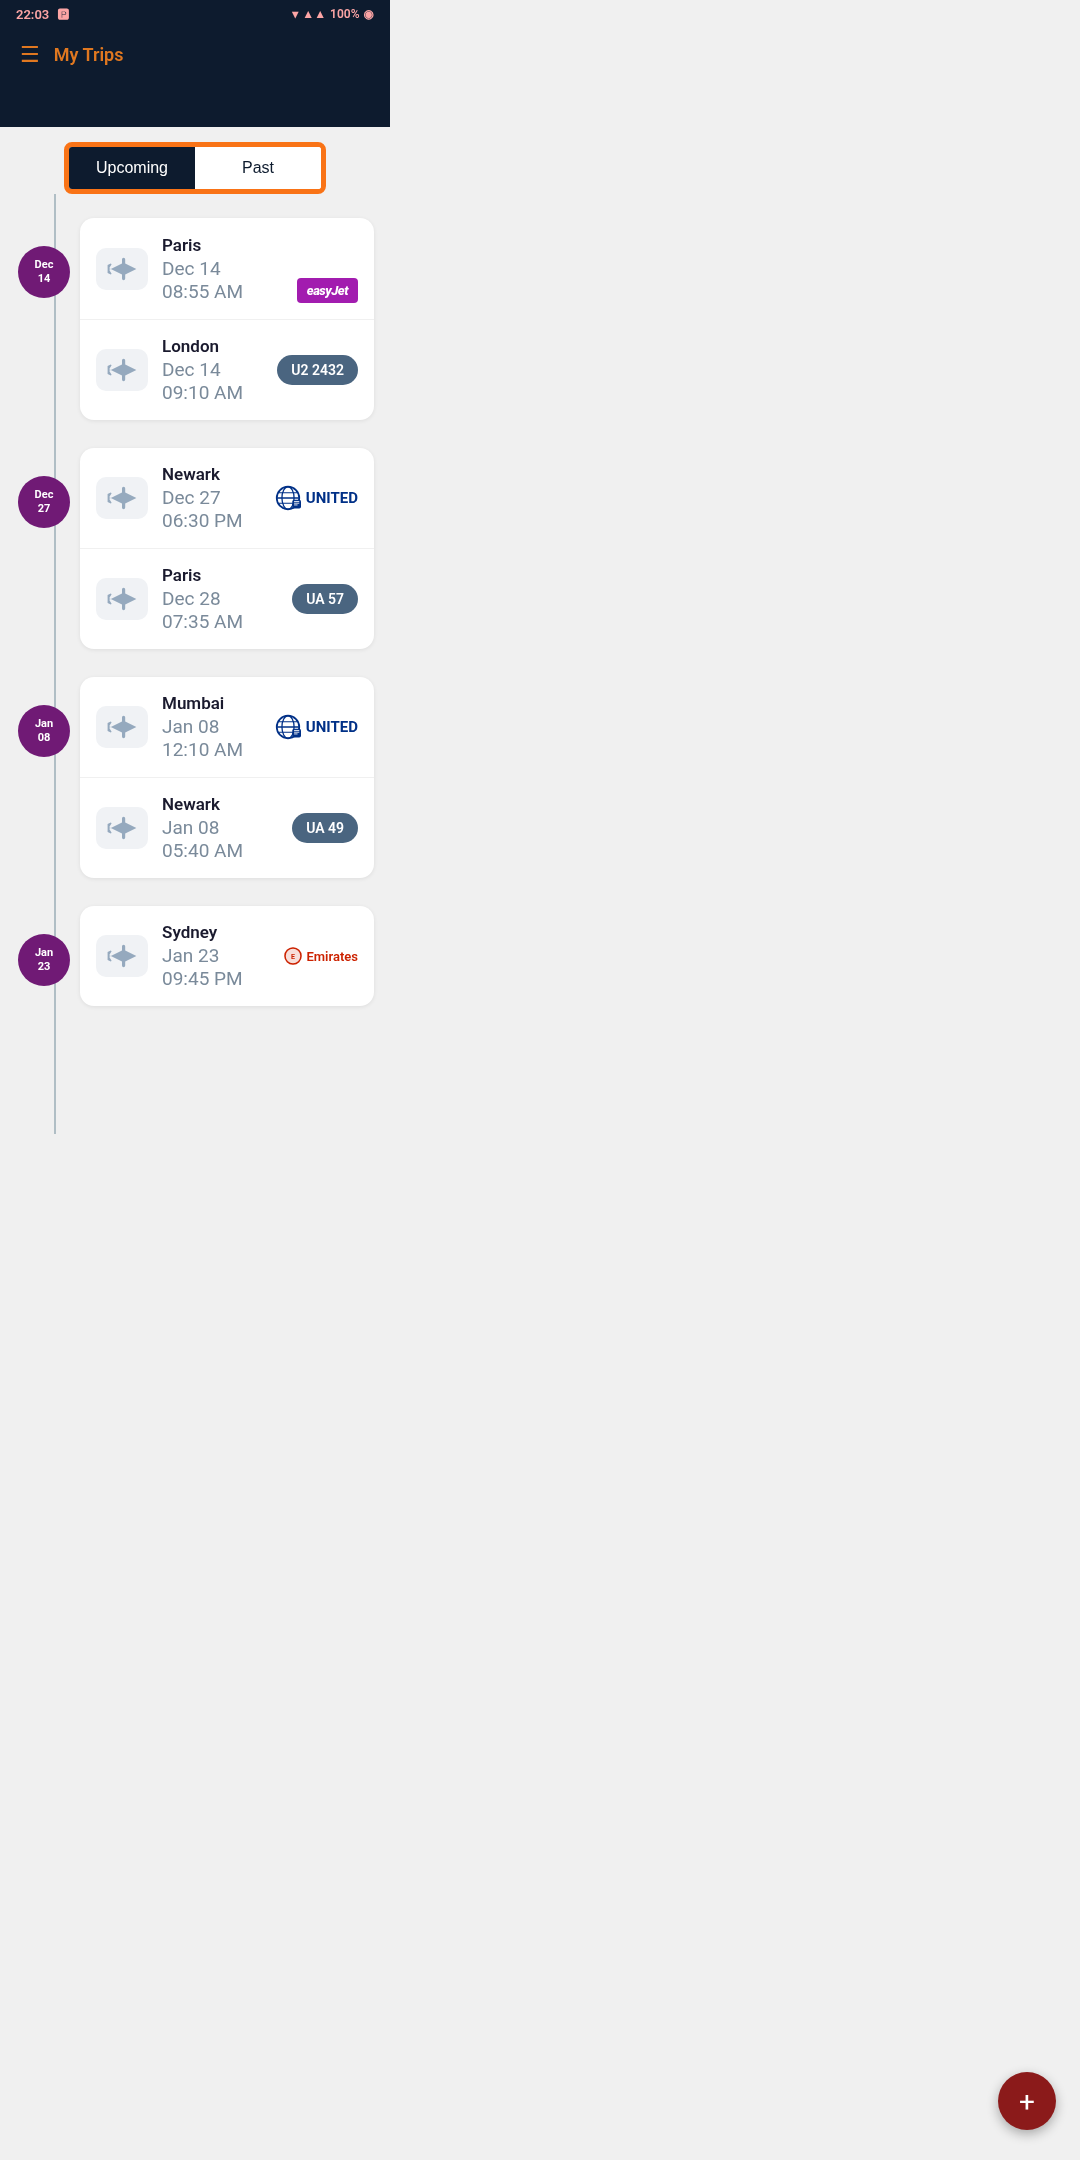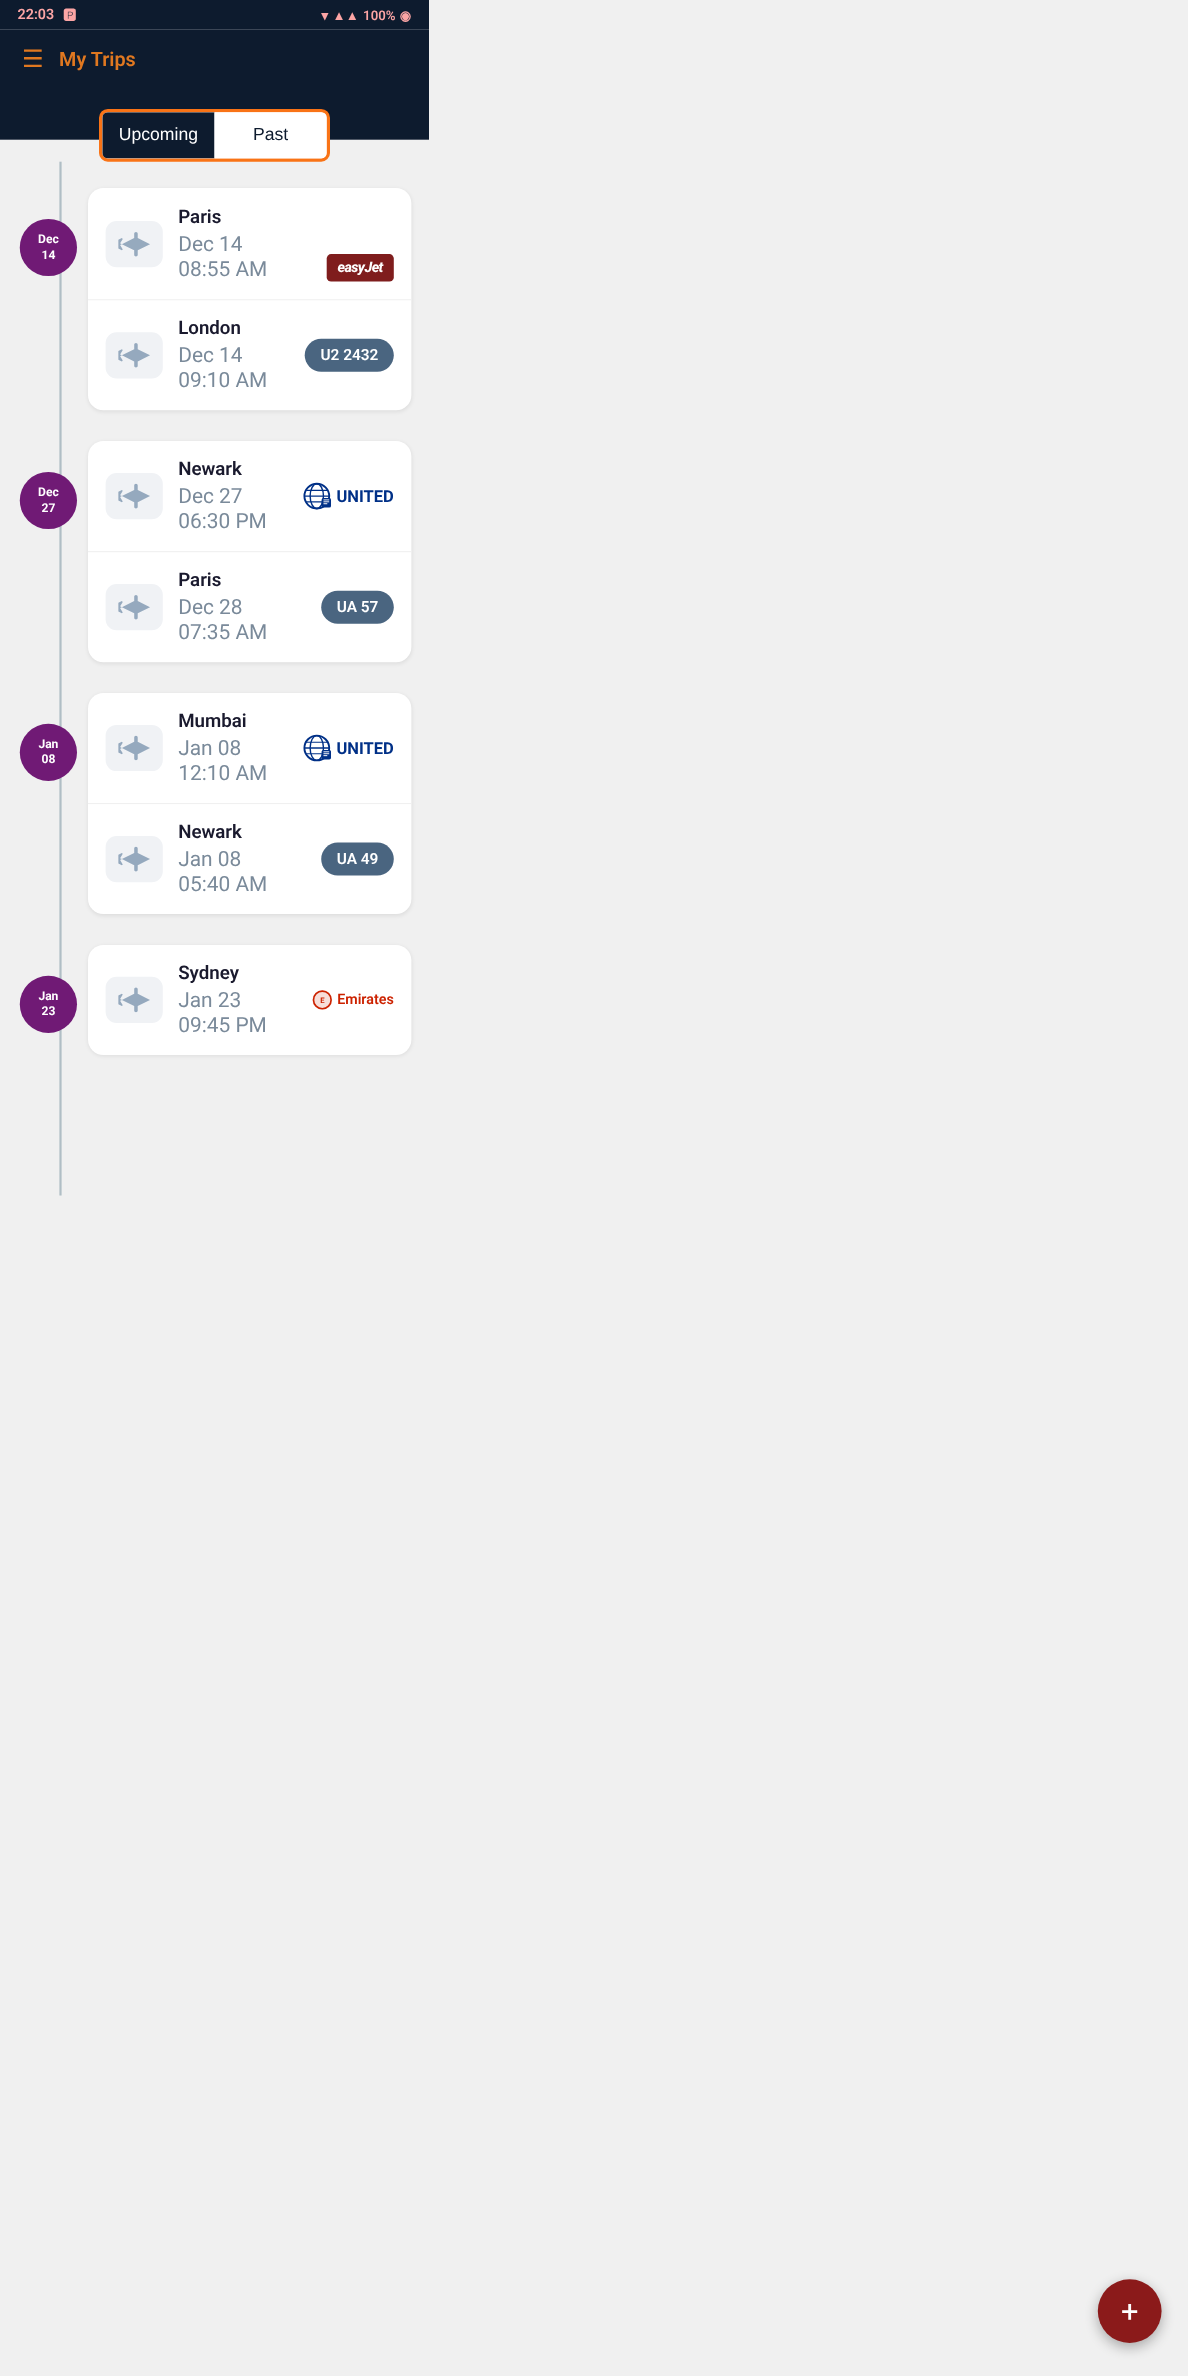--- a/index.html
+++ b/index.html
@@ -45,22 +45,23 @@
       justify-content: center;
       margin-top: -28px;
       position: relative;
       z-index: 10;
     }
     .tab-switcher {
       display: flex;
       background: white;
       border-radius: 8px;
       overflow: hidden;
-      width: 210px;
-      border: 3px solid #f97316;
+      width: 262px;
+      border: 5px solid #f97316;
+      margin-top: 43px;
     }
     .tab-btn {
       flex: 1;
       padding: 12px 0;
       font-size: 16px;
       font-weight: 500;
       border: none;
       cursor: pointer;
       text-align: center;
     }
@@ -159,21 +160,21 @@
 
     .airline-logo {
       display: flex;
       align-items: center;
       justify-content: flex-end;
       min-width: 110px;
     }
 
     
     .easyjet-logo {
-      background: #7f1d1d;
+      background: #a21caf;
       color: white;
       font-weight: 800;
       font-size: 13px;
       padding: 5px 10px;
       border-radius: 4px;
       font-style: italic;
       letter-spacing: -0.5px;
       margin-top: 44px;
     }
 

